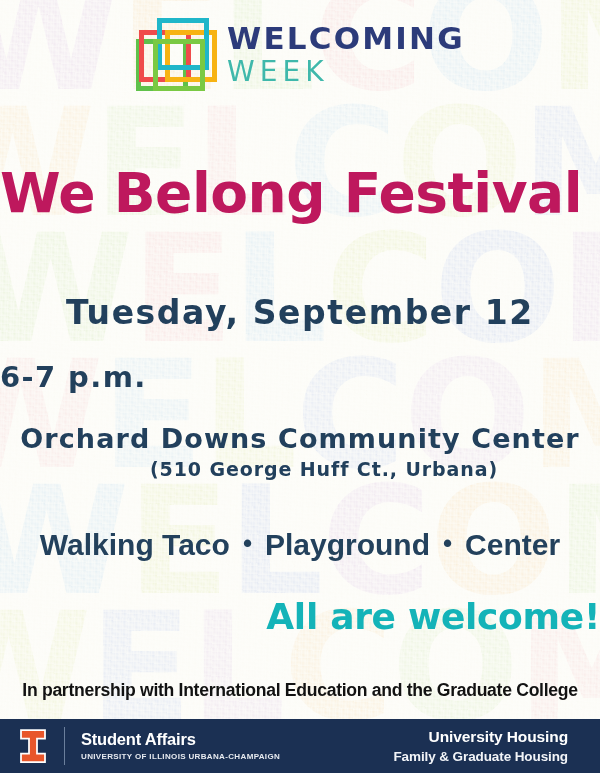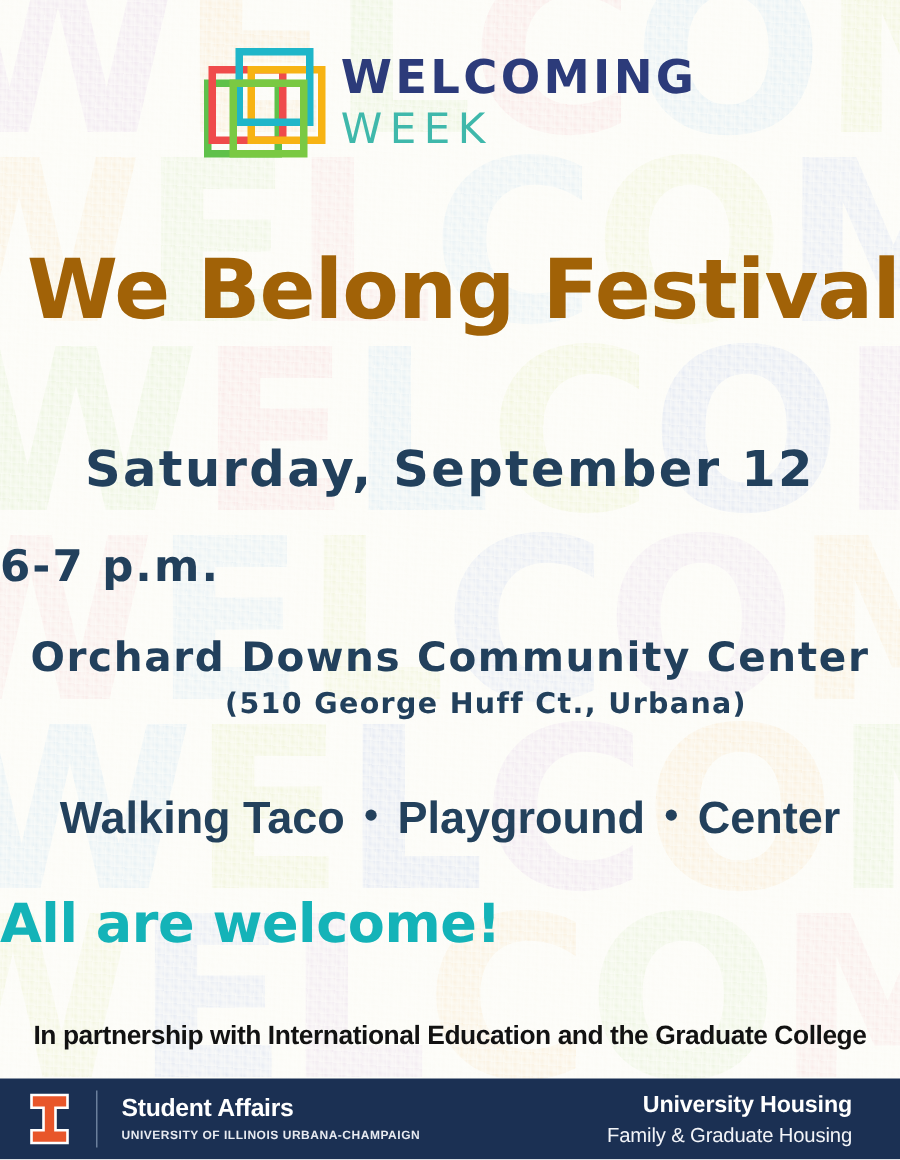--- a/index.html
+++ b/index.html
@@ -61,21 +61,21 @@
   
   #content {
     position: absolute;
     inset: 0;
     z-index: 5;
   }
 
   
   #logo-block {
     position: absolute;
-    top: 28px;
+    top: 14px;
     left: 0;
     right: 0;
     height: 78px;
     display: flex;
     align-items: center;
     justify-content: center;
   }
   #logo-marks {
     position: relative;
     width: 92px;
@@ -111,28 +111,27 @@
     color: #3fb8ab;
     display: block;
     margin-top: 4px;
   }
 
   
   #main-title {
     position: absolute;
     top: 166px;
     left: 0; right: 0;
-    text-align: right;
+    text-align: left;
     font-family: "DejaVu Sans", sans-serif;
     font-weight: 700;
     font-size: 55px;
     letter-spacing: -0.5px;
-    color: #a16207;
-    line-height: 1;
-    margin-left: 14px;
+    color: #be185d;
+    line-height: 1;
   }
 
   
   #date-line {
     position: absolute;
     top: 296px;
     left: 0; right: 0;
     text-align: center;
     font-family: "DejaVu Sans", sans-serif;
     font-weight: 700;
@@ -199,21 +198,21 @@
     margin: 0 13px;
     font-size: 26px;
     vertical-align: 3px;
   }
 
   
   #welcome-line {
     position: absolute;
     top: 599px;
     left: 0; right: 0;
-    text-align: left;
+    text-align: right;
     font-family: "DejaVu Sans", sans-serif;
     font-weight: 700;
     font-size: 36px;
     letter-spacing: -0.3px;
     color: #14b3b8;
     line-height: 1;
   }
 
   
   #partnership {
@@ -288,21 +287,21 @@
     font-family: "Liberation Sans", sans-serif;
     font-weight: 700;
     font-size: 15.5px;
     color: #ffffff;
     letter-spacing: -0.1px;
   }
   #family-grad {
     display: block;
     margin-top: 6px;
     font-family: "Liberation Sans", sans-serif;
-    font-weight: 400;
+    font-weight: 700;
     font-size: 13.5px;
     color: #f2f4f8;
     letter-spacing: -0.1px;
   }
 </style>
 </head>
 <body>
 
 <div id="poster">
 
@@ -370,21 +369,21 @@
         <div class="sq sq-green2" style="border-color:#7ac943;"></div>
       </div>
       <div id="logo-words">
         <span id="logo-welcoming">WELCOMING</span>
         <span id="logo-week">WEEK</span>
       </div>
     </div>
 
     <div id="main-title">We Belong Festival</div>
 
-    <div id="date-line">Saturday, September 12</div>
+    <div id="date-line">Tuesday, September 12</div>
     <div id="time-line">6-7 p.m.</div>
 
     <div id="venue-line">Orchard Downs Community Center</div>
     <div id="venue-address">(510 George Huff Ct., Urbana)</div>
 
     <div id="activities"><span>Walking Taco</span><span class="dot">•</span><span>Playground</span><span class="dot">•</span><span>Center</span></div>
 
     <div id="welcome-line">All are welcome!</div>
 
     <div id="partnership">In partnership with International Education and the Graduate College</div>

